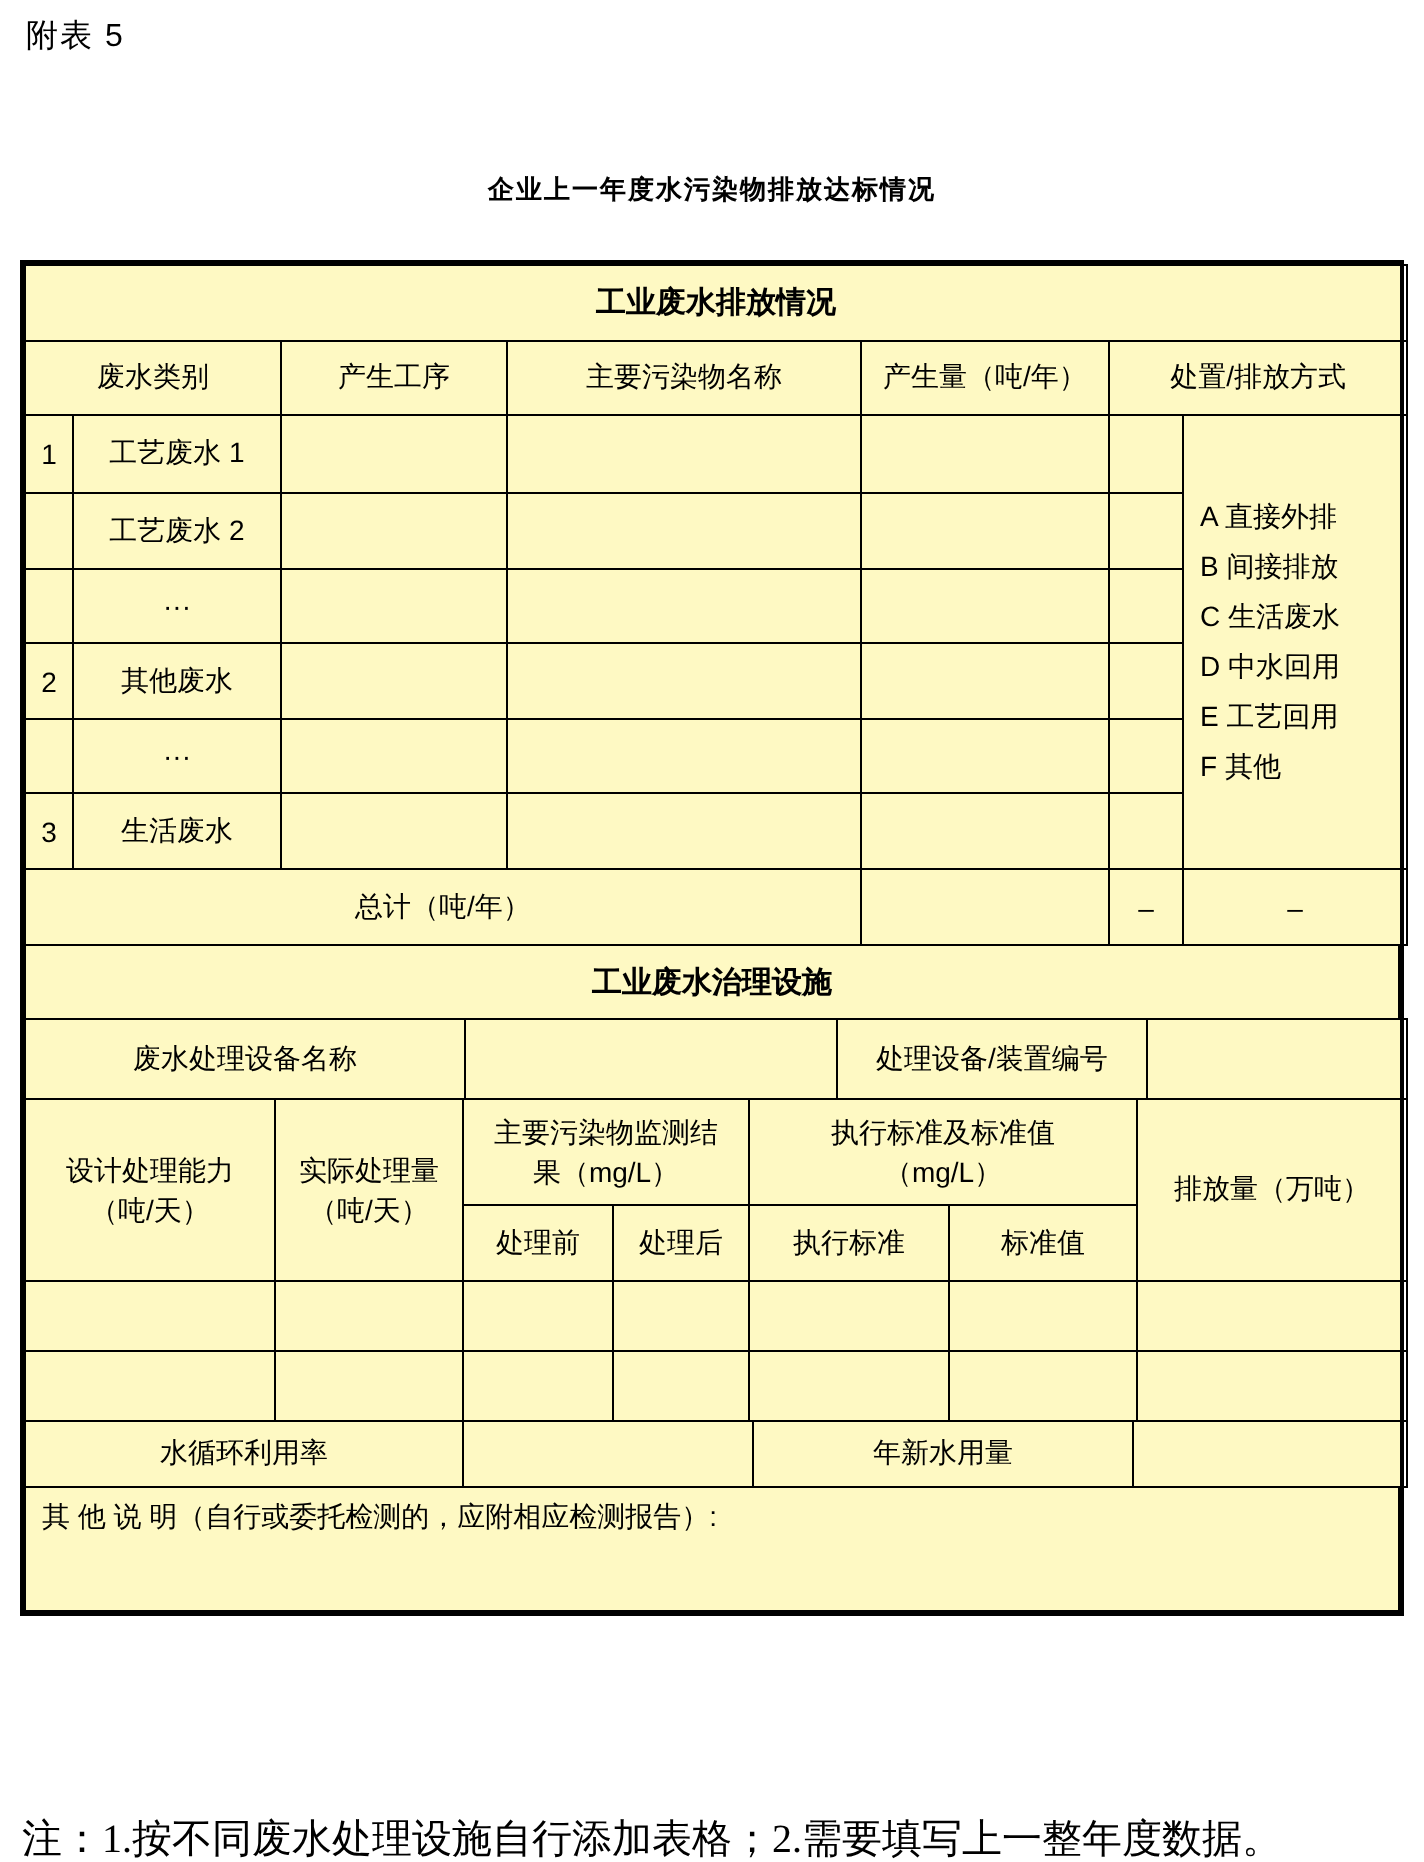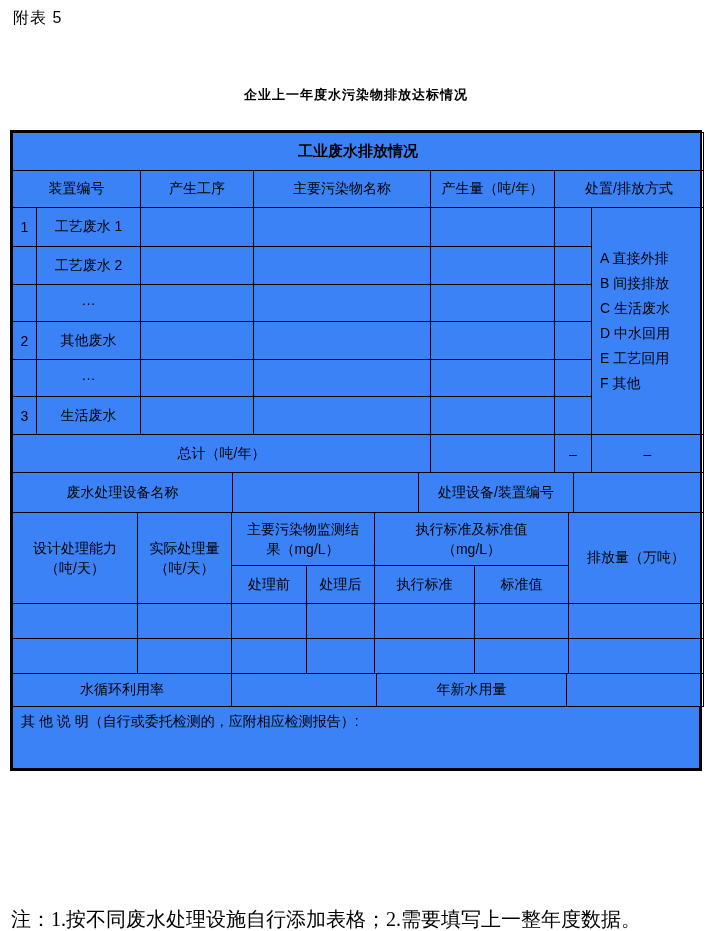--- a/index.html
+++ b/index.html
@@ -2,21 +2,21 @@
 <html><head>
 <meta charset="utf-8">
 <style>
   html,body{margin:0;padding:0;background:#fff;}
   body{width:712px;height:931px;position:relative;color:#000;
        font-family:"Liberation Sans","DejaVu Sans",sans-serif;}
   .appendix{position:absolute;left:13px;top:8px;font-size:16px;letter-spacing:1px;}
   .doc-title{position:absolute;left:0;top:86px;width:712px;text-align:center;
              font-size:13px;font-weight:bold;letter-spacing:1px;}
   .tbl-wrap{position:absolute;left:10px;top:130px;width:692px;
-            border:2px solid #000;box-sizing:border-box;background:#3b82f6;}
+            border:2px solid #000;box-sizing:border-box;background:#fef9c3;}
   table{border-collapse:collapse;table-layout:fixed;width:100%;}
   table + table{margin-top:-1px;}
   td,th{border:1px solid #000;font-size:14px;font-weight:normal;text-align:center;
         vertical-align:middle;padding:1px 3px;box-sizing:border-box;overflow:hidden;}
   .bold{font-weight:bold;font-size:15px;}
   .prewrap{white-space:pre-line;line-height:20px;}
   .legend-cell{text-align:left;padding-left:8px;}
   .legend-cell div{line-height:25px;white-space:nowrap;}
   .example-cell{font-style:italic;text-align:left;padding-left:12px;}
   .note-cell{text-align:left;vertical-align:top;padding:6px 8px 22px 8px;}
@@ -38,21 +38,21 @@
       <col style="width:177px">
         <col style="width:124px">
         <col style="width:37px">
         <col style="width:112px">
     </colgroup>
     <tbody>
         <tr style="height:38px">
       <td colspan="7" class="bold">工业废水排放情况</td>
     </tr>
     <tr style="height:37px">
-      <td colspan="2">装置编号</td>
+      <td colspan="2">废水类别</td>
       <td>产生工序</td>
       <td>主要污染物名称</td>
       <td>产生量（吨/年）</td>
       <td colspan="2">处置/排放方式</td>
     </tr>
     <tr style="height:39px">
       <td>1</td>
       <td>工艺废水 1</td>
       <td></td>
       <td></td>
@@ -109,20 +109,27 @@
     </tr>
     <tr style="height:38px">
       <td colspan="4">总计（吨/年）</td>
       <td></td>
       <td>–</td>
       <td>–</td>
     </tr>
   </tbody>
     </table>
 
+  <table>
+    <tbody>
+        <tr style="height:37px">
+      <td class="bold">工业废水治理设施</td>
+    </tr>
+  </tbody>
+    </table>
 
   <table>
     <colgroup>
       <col style="width:220px">
         <col style="width:186px">
         <col style="width:155px">
         <col style="width:130px">
     </colgroup>
     <tbody>
         <tr style="height:40px">

